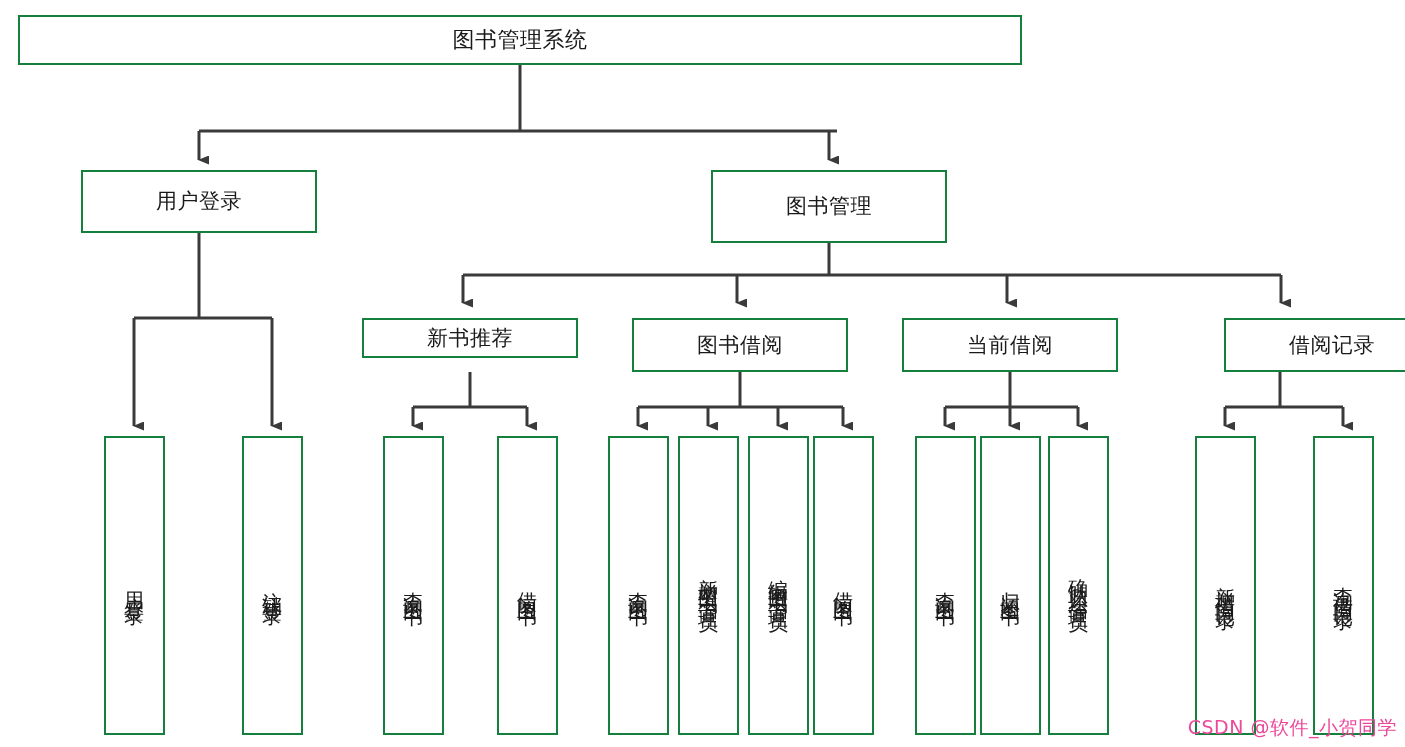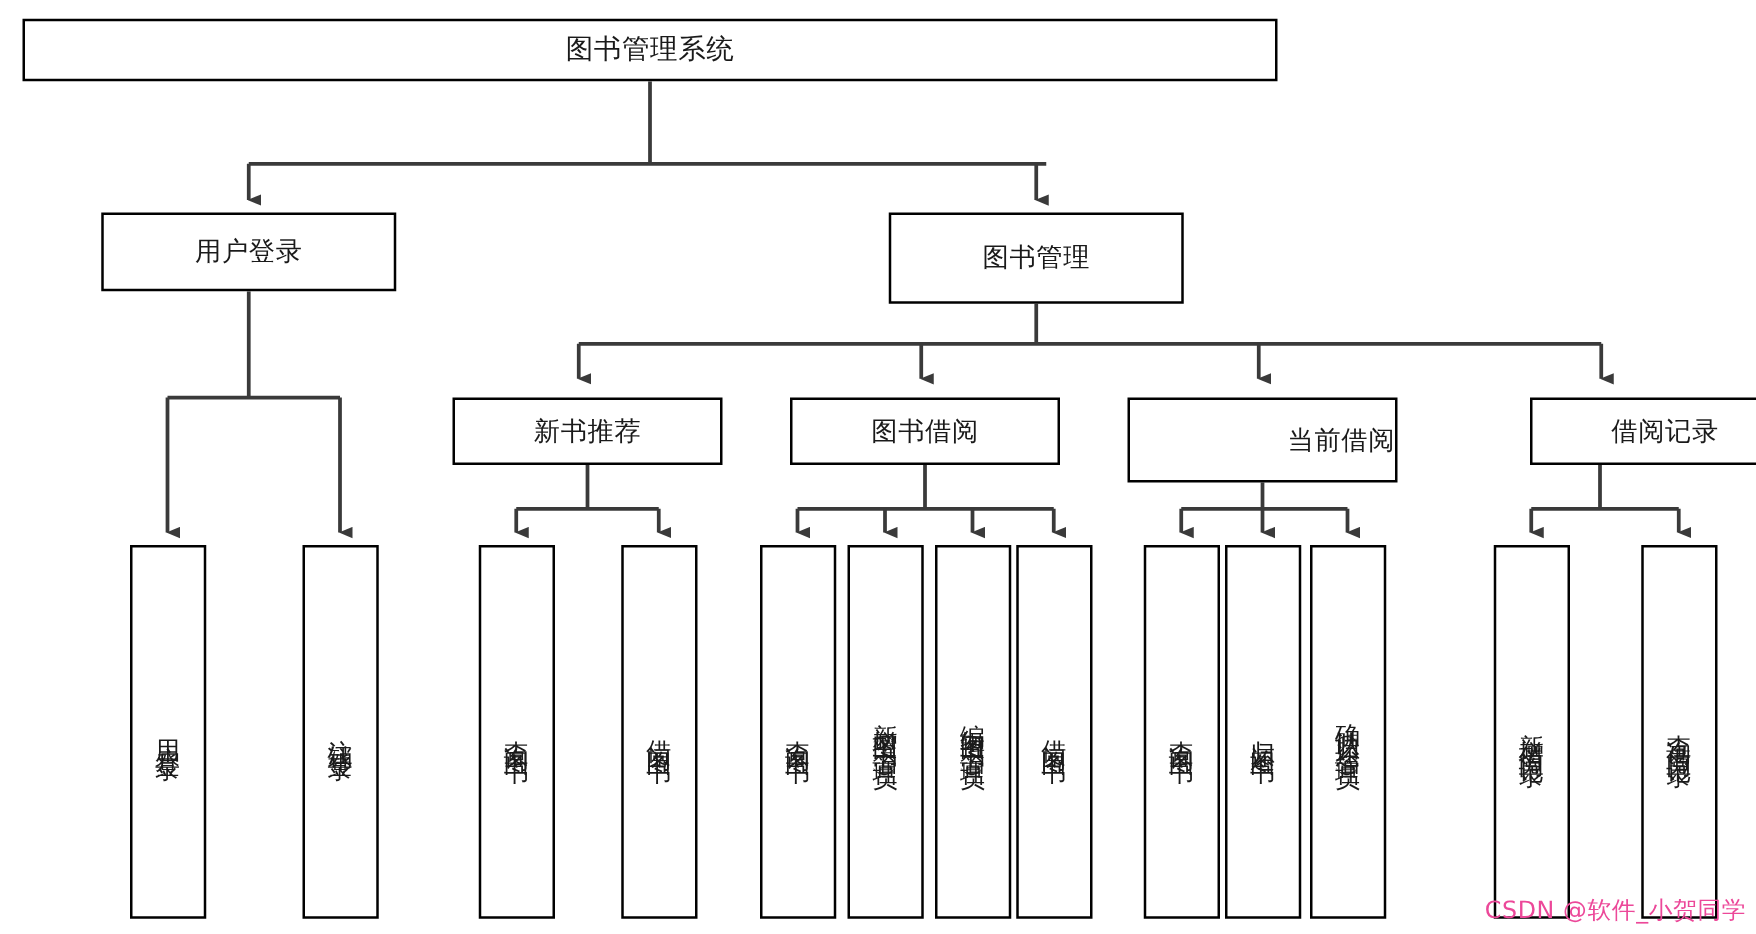--- a/index.html
+++ b/index.html
@@ -22,21 +22,21 @@
     position: absolute;
     left: 0;
     top: 0;
     width: 1405px;
     height: 747px;
     pointer-events: none;
   }
   .node {
     position: absolute;
     box-sizing: border-box;
-    border: 2px solid #000000;
+    border: 2px solid #15803d;
     background: #ffffff;
     display: flex;
     align-items: center;
     justify-content: center;
     color: #1a1a1a;
     line-height: 1.15;
   }
   .node-h {
     font-size: 21px;
     letter-spacing: 0.5px;
@@ -124,27 +124,27 @@
     <span>图书管理系统</span>
   </div>
 
   <div class="node node-h" style="left:81px; top:170px; width:236px; height:63px;">
     <span>用户登录</span>
   </div>
   <div class="node node-h" style="left:711px; top:170px; width:236px; height:73px;">
     <span>图书管理</span>
   </div>
 
-  <div class="node node-h" style="left:362px; top:318px; width:216px; height:54px;">
+  <div class="node node-h" style="left:362px; top:318px; width:216px; height:40px;">
     <span>新书推荐</span>
   </div>
   <div class="node node-h" style="left:632px; top:318px; width:216px; height:54px;">
     <span>图书借阅</span>
   </div>
-  <div class="node node-h" style="left:902px; top:318px; width:216px; height:68px;justify-content:flex-end;">
+  <div class="node node-h" style="left:902px; top:318px; width:216px; height:54px;">
     <span>当前借阅</span>
   </div>
   <div class="node node-h" style="left:1224px; top:318px; width:216px; height:54px;">
     <span>借阅记录</span>
   </div>
 
   <div class="node node-v" style="left:104px; top:436px; width:61px; height:299px;">
     <span class="vlabel">用户登录</span>
   </div>
   <div class="node node-v" style="left:242px; top:436px; width:61px; height:299px;">

